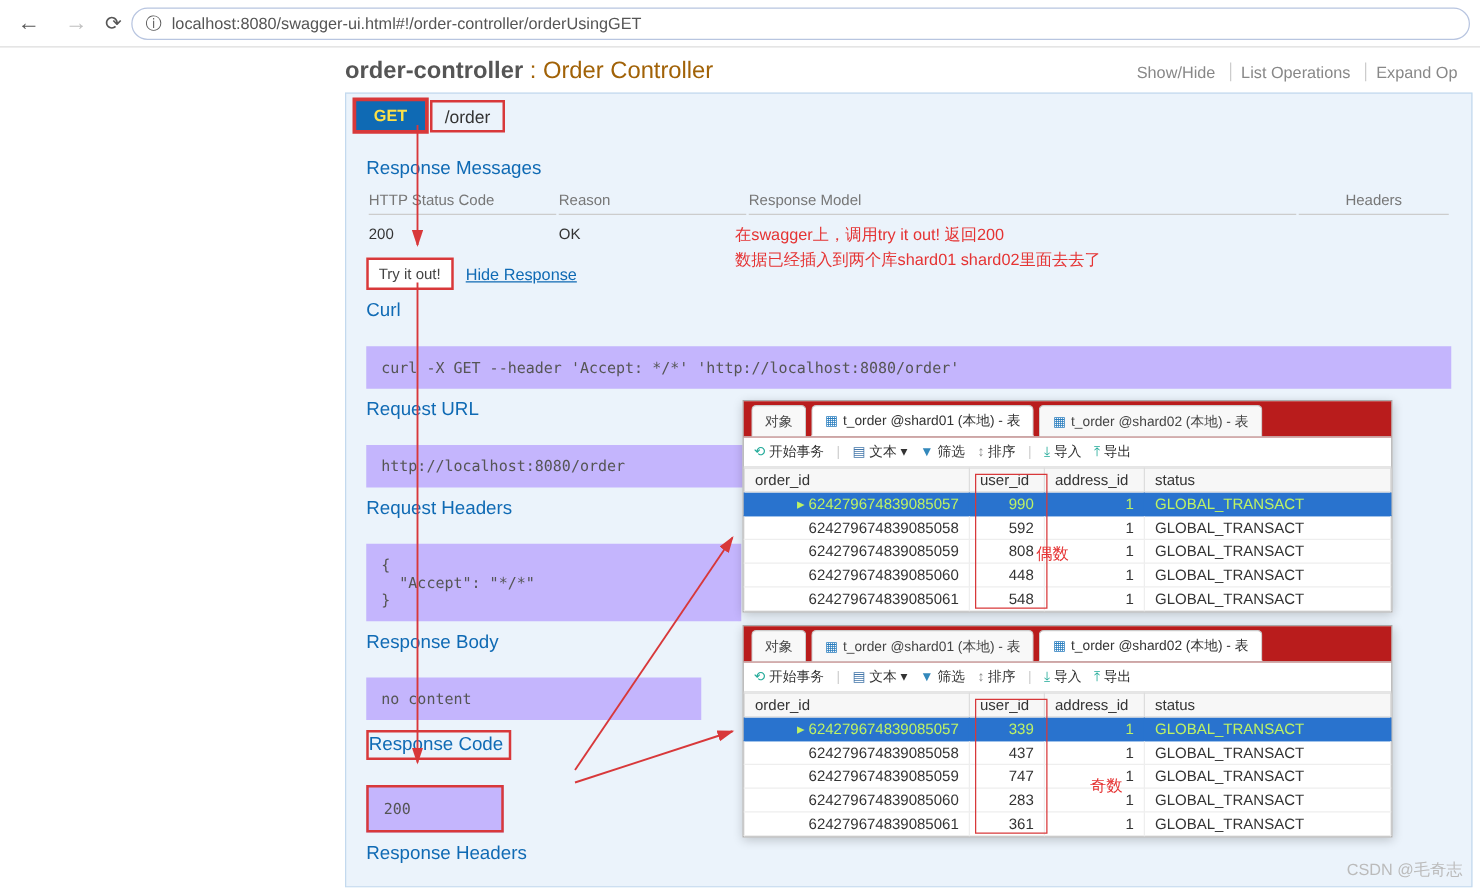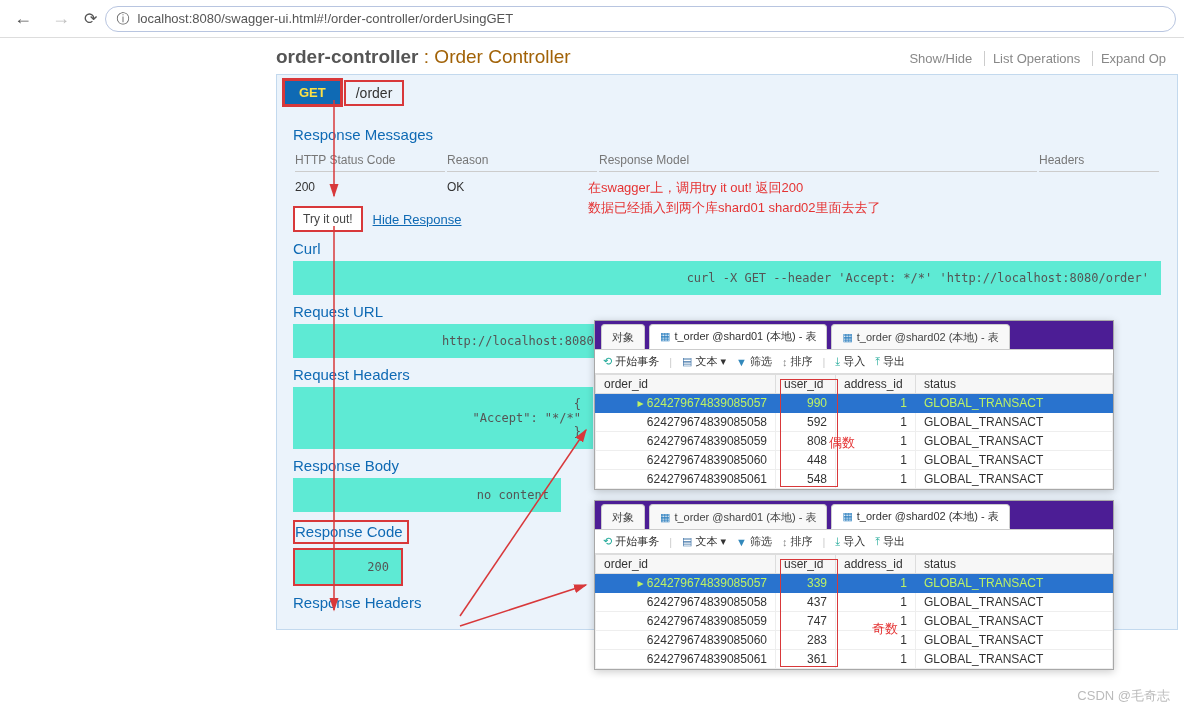--- a/index.html
+++ b/index.html
@@ -24,36 +24,36 @@
 
 .operation { background: #ebf3fb; border: 1px solid #c3d9ee; margin-right: 6px; }
 .op-header { display: flex; align-items: center; padding: 4px 6px; }
 .get-badge { background: #0f6ab4; color: #fde047; padding: 4px 14px; font-weight: bold; font-size: 13px; border: 2px solid #d8383a; outline: 2px solid #d8383a; outline-offset: -1px; }
 .path { border: 2px solid #d8383a; padding: 3px 10px; margin-left: 2px; font-size: 14px; color: #333; }
 
 .op-body { padding: 8px 16px 14px 16px; }
 .section-title { color: #0f6ab4; font-size: 15px; margin: 8px 0 4px 0; }
 .resp-table { width: 100%; font-size: 12px; }
 .resp-table th { text-align: left; color: #777; font-weight: normal; padding: 4px 0; border-bottom: 1px solid #ccc; }
-.resp-table th:last-child { text-align: left; margin-top: 28px; }
+.resp-table th:last-child { text-align: center; margin-top: 28px; }
 .resp-table td { padding: 6px 0; }
 
 .try-row { display: flex; align-items: center; gap: 10px; margin-top: 4px; }
 .try-btn { border: 2px solid #d8383a; background: #fff; padding: 4px 8px; font-size: 12px; cursor: pointer; color: #444;}
 .hide-resp { color: #0f6ab4; text-decoration: underline; font-size: 13px; }
 
-.code-box { background: #5eead4; padding: 10px 12px; font-family: Consolas, monospace; font-size: 12px; color: #555; margin: 4px 0 8px 0; white-space: pre; text-align: right; }
+.code-box { background: #c4b5fd; padding: 10px 12px; font-family: Consolas, monospace; font-size: 12px; color: #555; margin: 20px 0 8px 0; white-space: pre; }
 .code-box.response-code { border: 2px solid #d8383a; width: 110px; }
 .response-code-title { color: #0f6ab4; border: 2px solid #d8383a; display: inline-block; padding: 1px 4px 2px 0; font-size: 15px; }
 
 .annotation { color: #e53333; font-size: 13px; line-height: 1.5; position: absolute; }
 
 
 .db-panel { position: absolute; background: #fff; border: 1px solid #a8a8a8; box-shadow: 0 2px 8px rgba(0,0,0,0.2); font-size: 12px; }
-.db-tabs { display: flex; border-bottom: 1px solid #ccc; background: #4c1d95; padding: 3px 6px 0 6px; gap: 4px; }
+.db-tabs { display: flex; border-bottom: 1px solid #ccc; background: #b91c1c; padding: 3px 6px 0 6px; gap: 4px; }
 .db-tab { padding: 4px 10px; border: 1px solid #ccc; border-bottom: none; border-radius: 4px 4px 0 0; background: #f8f8f8; color: #444; display: flex; align-items: center; gap: 4px; font-size: 11px;}
 .db-tab.active { background: #fff; border-bottom: 1px solid #fff; color: #333; }
 .db-tab .grid-ic { color: #2a7ebf; }
 .db-toolbar { display: flex; gap: 10px; padding: 4px 8px; border-bottom: 1px solid #ddd; color: #333; font-size: 11px; align-items: center;}
 .db-toolbar .tb-item { display: flex; align-items: center; gap: 3px; }
 .db-toolbar .ic { font-size: 11px; }
 .db-grid { width: 100%; border-collapse: collapse; font-size: 12px; }
 .db-grid th { text-align: left; padding: 2px 8px; border: 1px solid #ddd; background: #f7f7f7; font-weight: normal; }
 .db-grid td { padding: 2px 8px; border: 1px solid #eee; text-align: right; }
 .db-grid td.left { text-align: left; }

